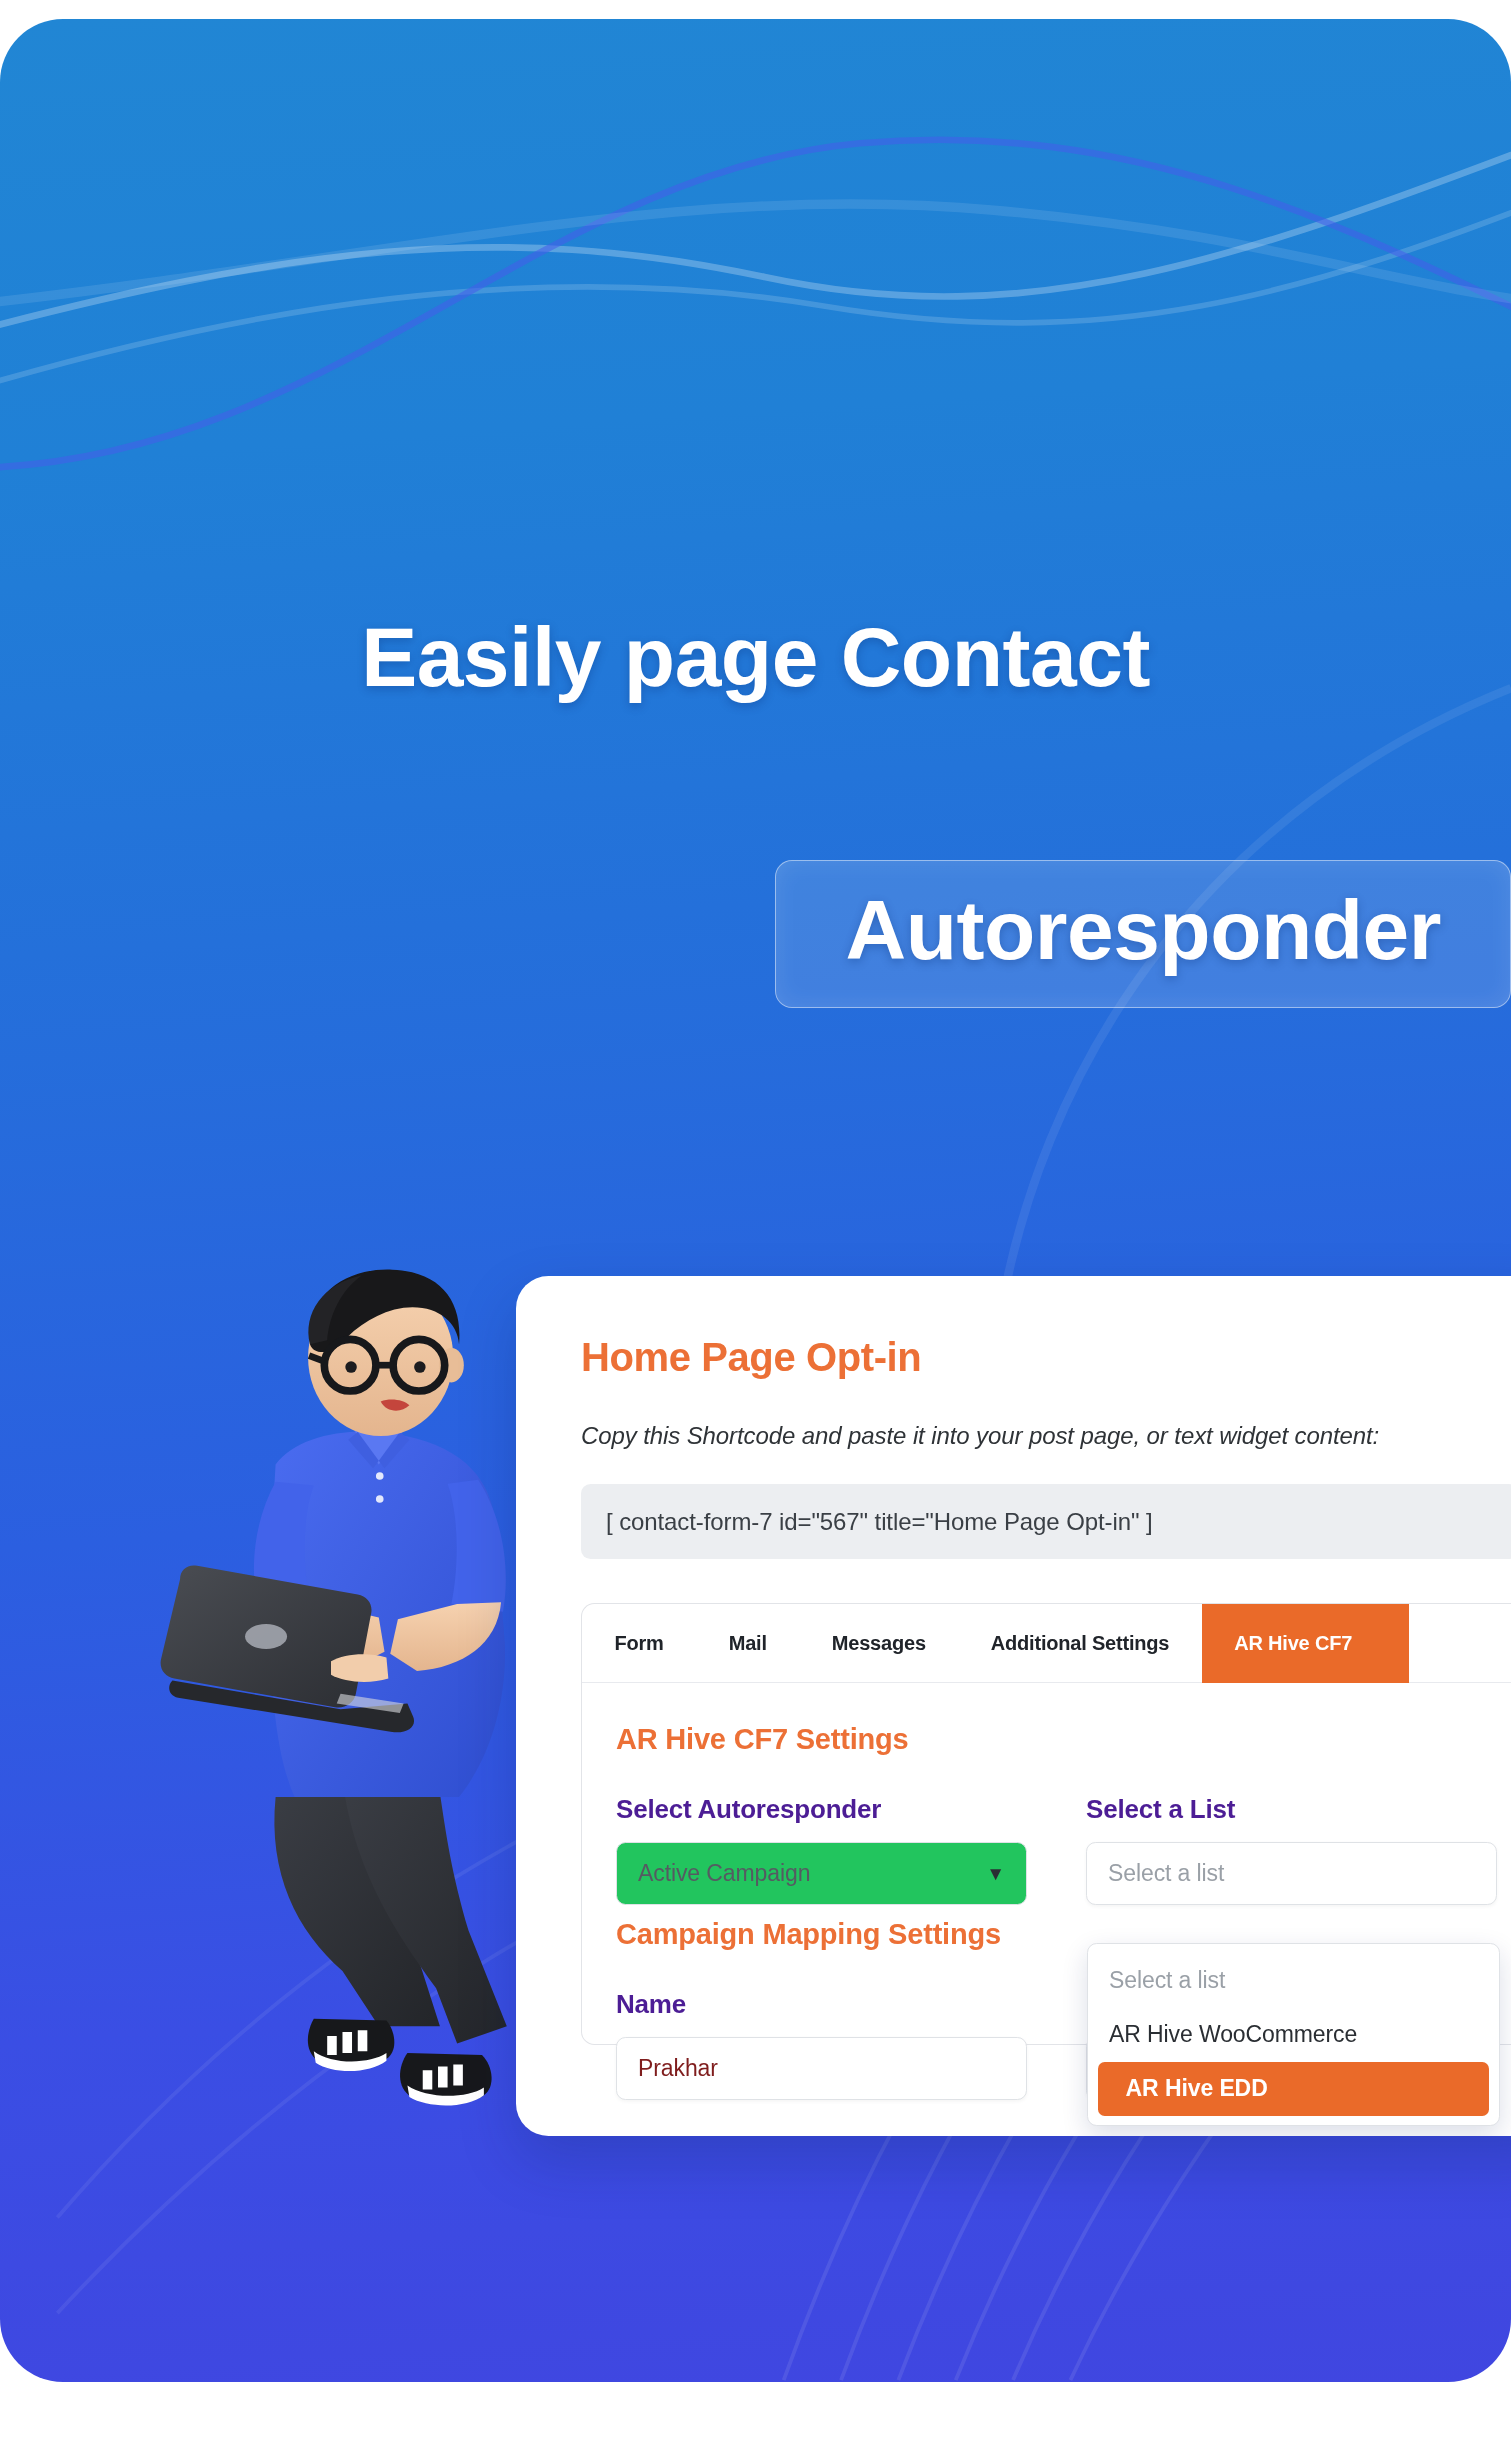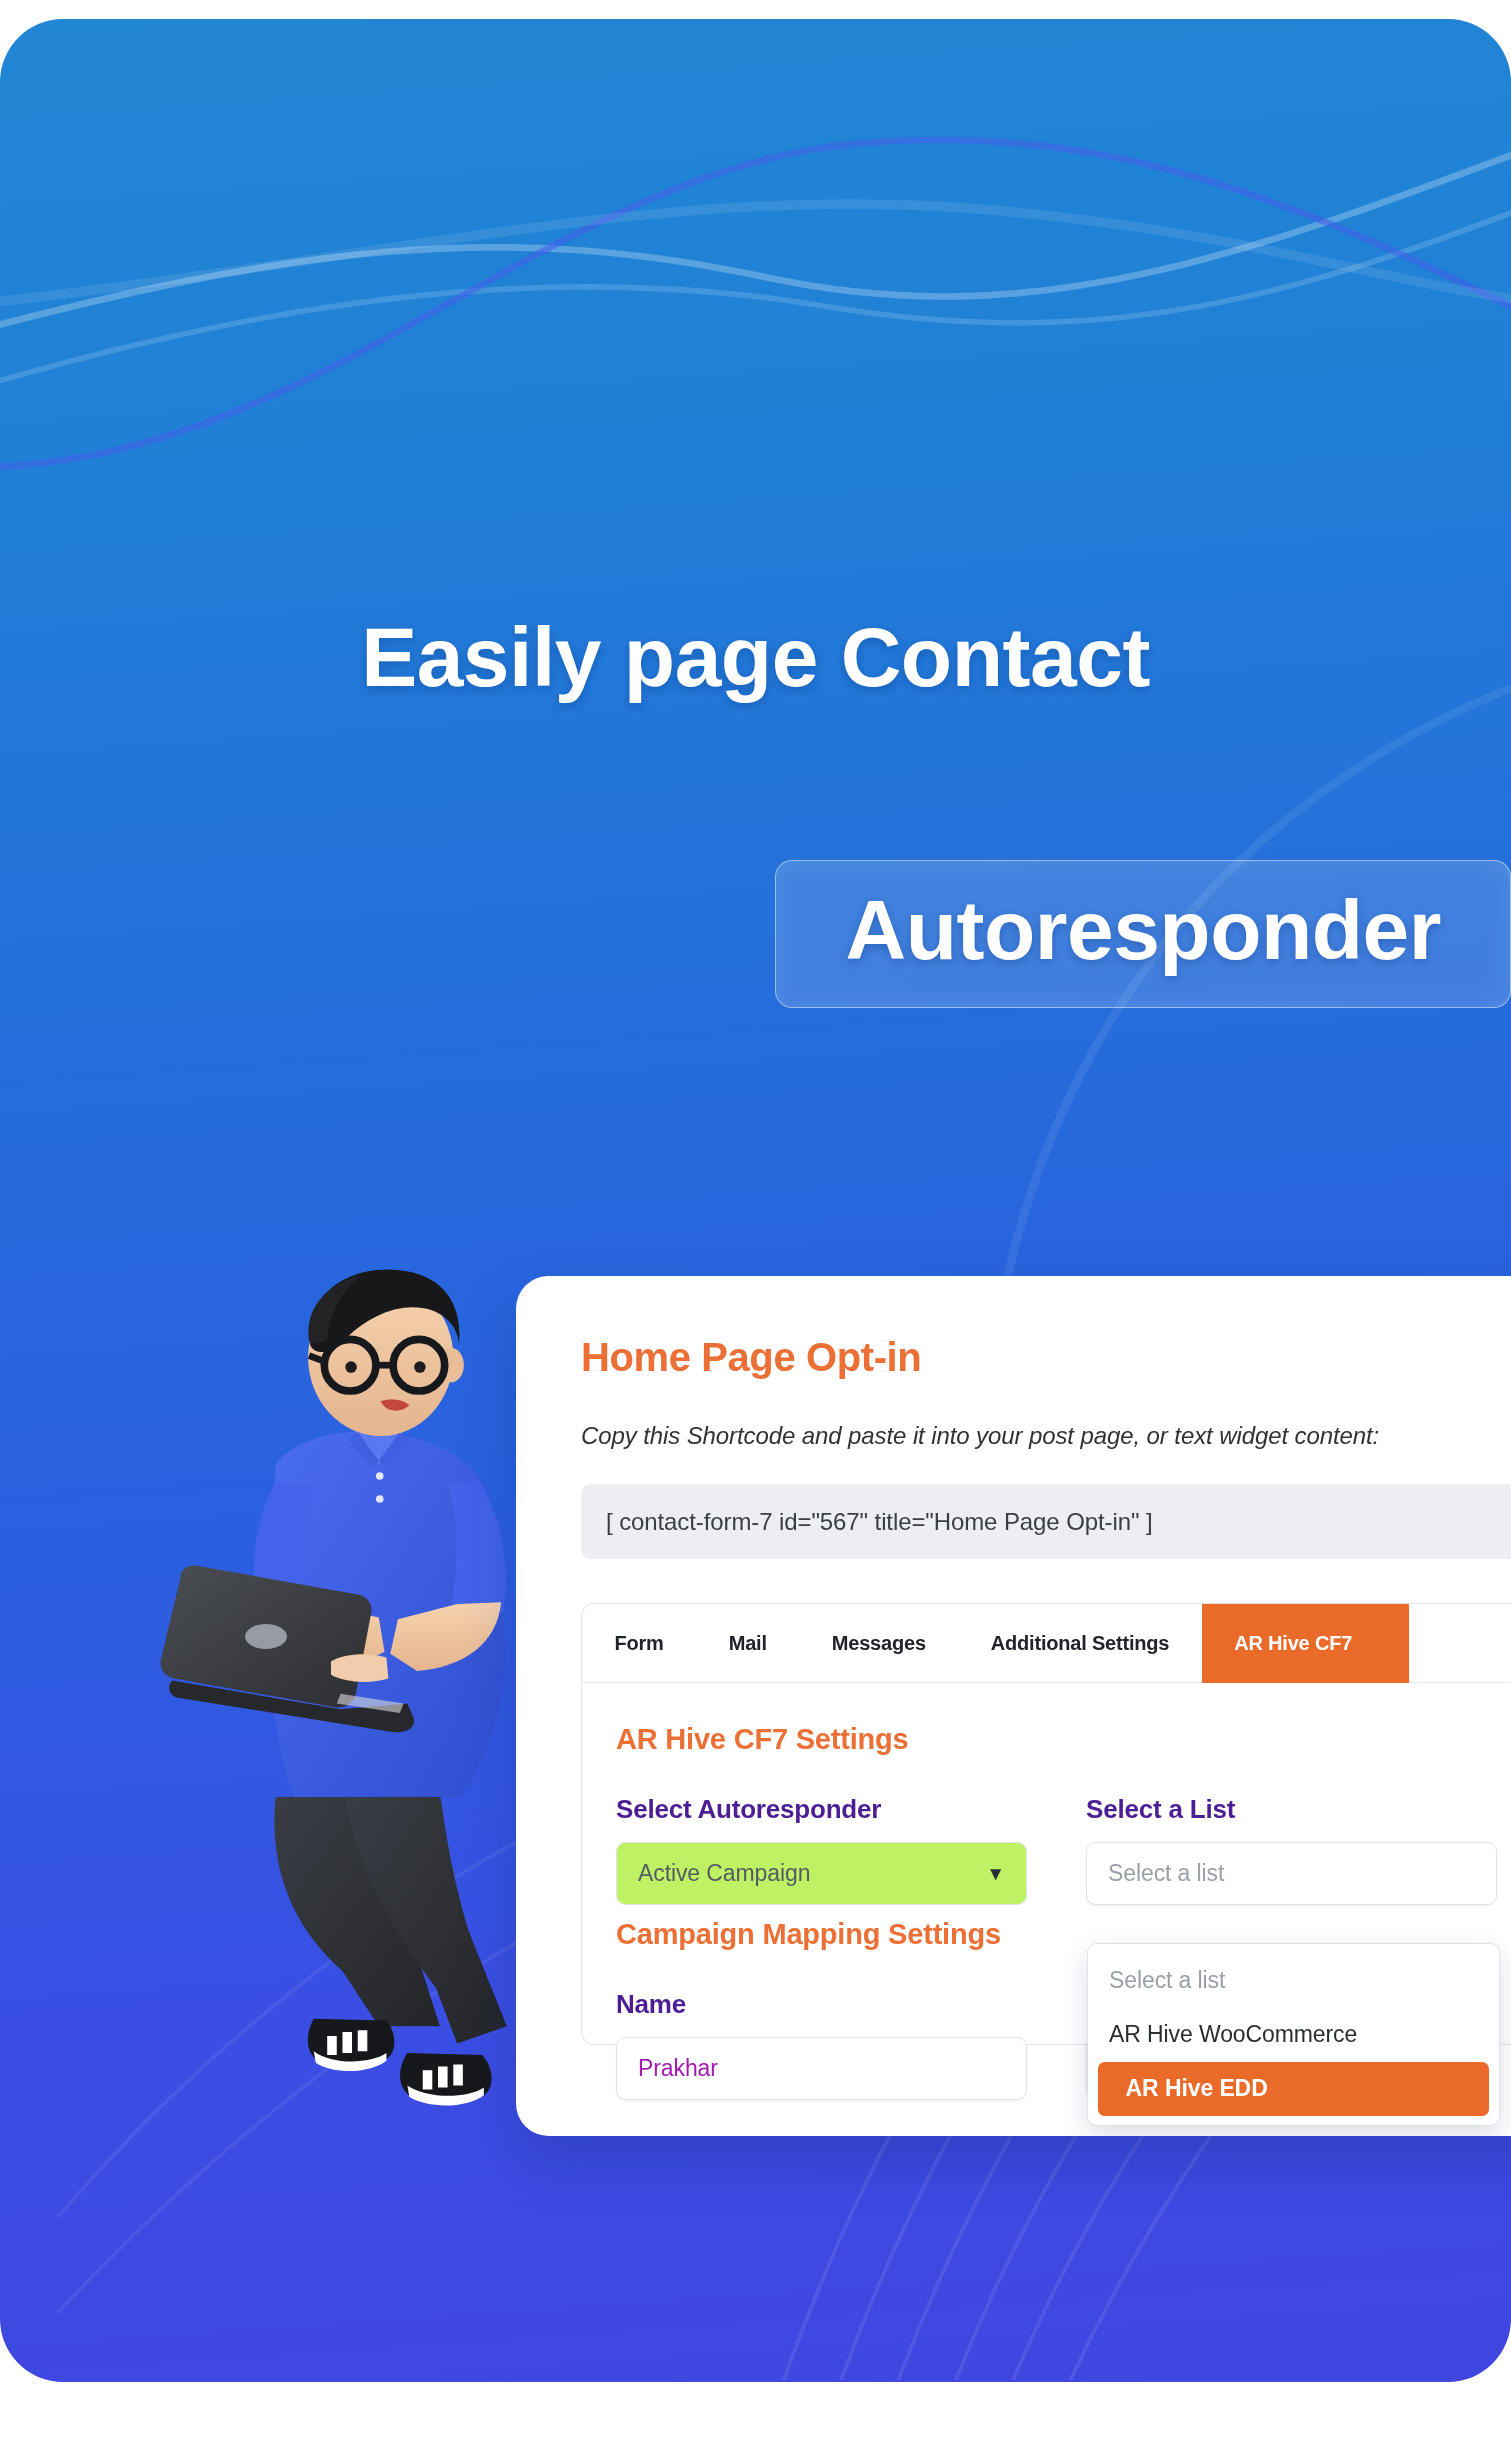--- a/index.html
+++ b/index.html
@@ -201,29 +201,29 @@
     height: 63px;
     border-radius: 9.6px;
     display: flex;
     align-items: center;
     padding: 0 21px;
     box-sizing: border-box;
     font-size: 23px;
     letter-spacing: -0.1px;
   }
   .control.select {
-    background: #bef264;
+    background: #22c55e;
     border: 1px solid #dfe2e6;
     color: #555b62;
     justify-content: space-between;
   }
   .control.textbox {
     background: #ffffff;
     border: 1px solid #dfe2e6;
-    color: #a21caf;
+    color: #7f1d1d;
     box-shadow: 0 1.9px 3.8px rgba(0,0,0,.04);
   }
   .control.textbox.muted { color: #9aa0a7; }
   .caret {
     font-size: 19px;
     color: #2a2e33;
     line-height: 1;
   }
 
   

